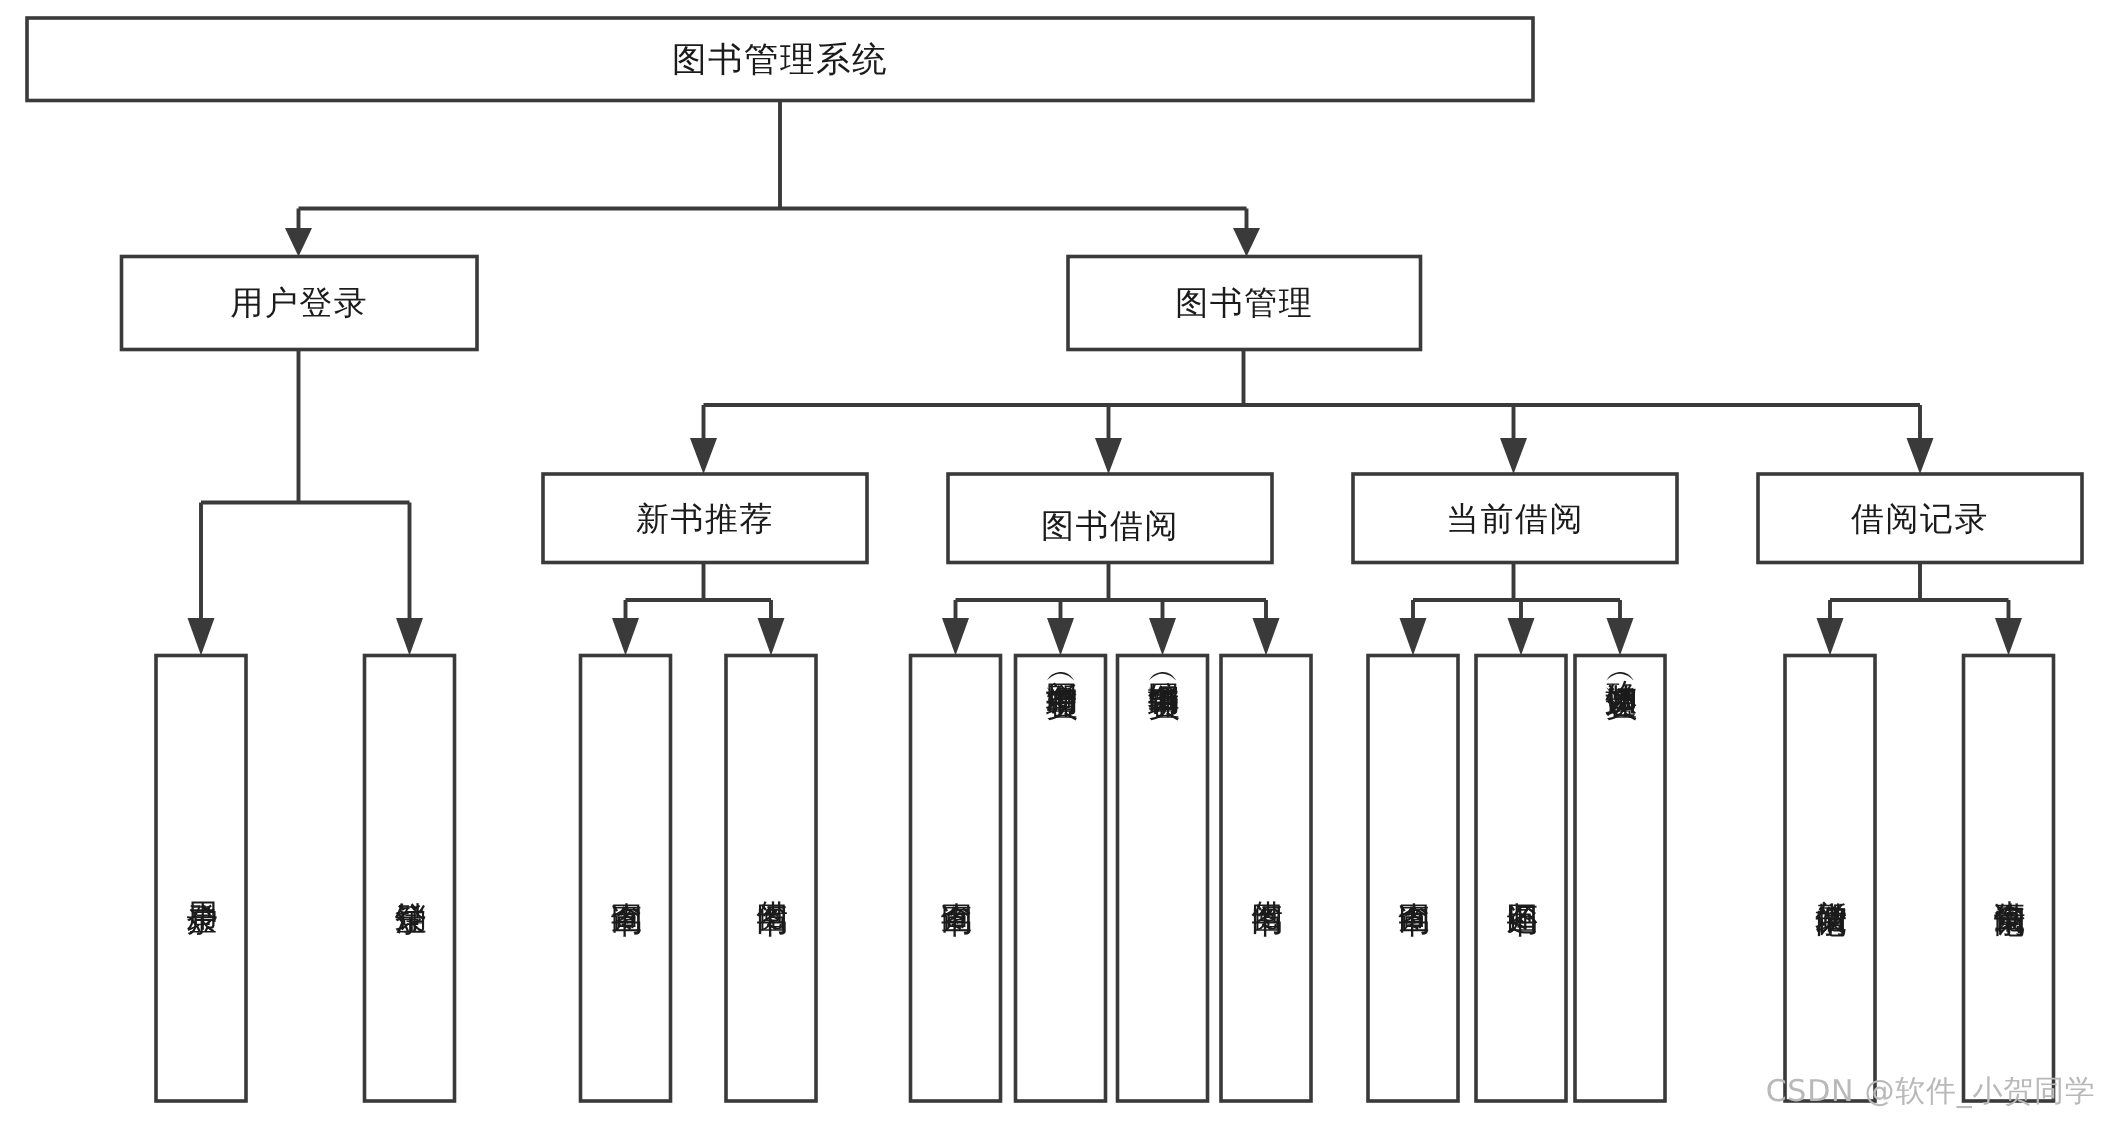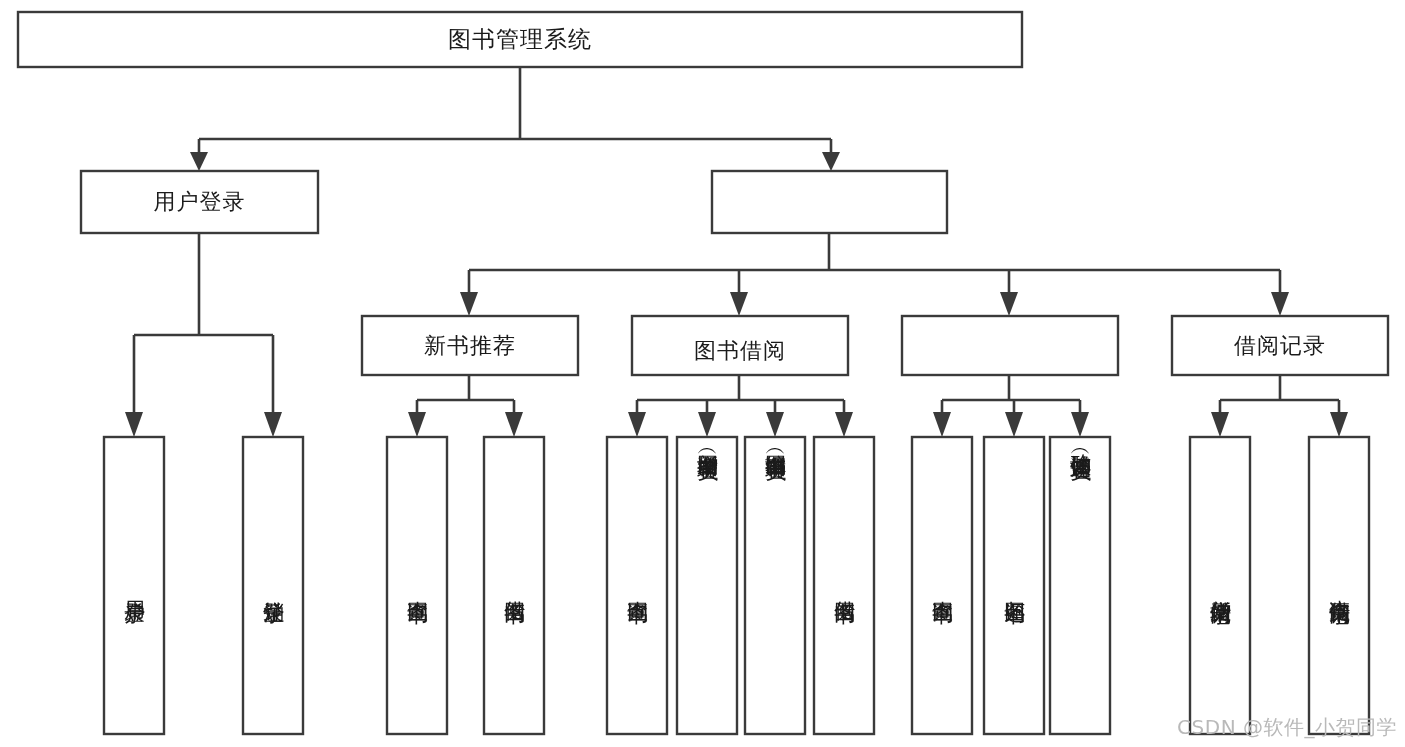--- a/index.html
+++ b/index.html
@@ -159,29 +159,35 @@
   </svg>
 
   <div class="hlabel-wrap" style="left:18px; top:12px; width:1004px; height:55px;">
     <span class="hlabel-text root-label-text">图书管理系统</span>
   </div>
 
   <div class="hlabel-wrap" style="left:81px; top:171px; width:237px; height:62px;">
     <span class="hlabel-text">用户登录</span>
   </div>
 
+  <div class="hlabel-wrap" style="left:712px; top:171px; width:235px; height:62px;">
+    <span class="hlabel-text">图书管理</span>
+  </div>
 
   <div class="hlabel-wrap" style="left:362px; top:316px; width:216px; height:59px;">
     <span class="hlabel-text">新书推荐</span>
   </div>
 
   <div class="hlabel-wrap" style="left:632px; top:321px; width:216px; height:59px;">
     <span class="hlabel-text">图书借阅</span>
   </div>
 
+  <div class="hlabel-wrap" style="left:902px; top:316px; width:216px; height:59px;">
+    <span class="hlabel-text">当前借阅</span>
+  </div>
 
   <div class="hlabel-wrap" style="left:1172px; top:316px; width:216px; height:59px;">
     <span class="hlabel-text">借阅记录</span>
   </div>
 
   <div class="vlabel-wrap" style="left:104px; top:437px; width:60px; height:297px;">
     <span class="vlabel-text">用户登录</span>
   </div>
 
   <div class="vlabel-wrap" style="left:243px; top:437px; width:60px; height:297px;">

